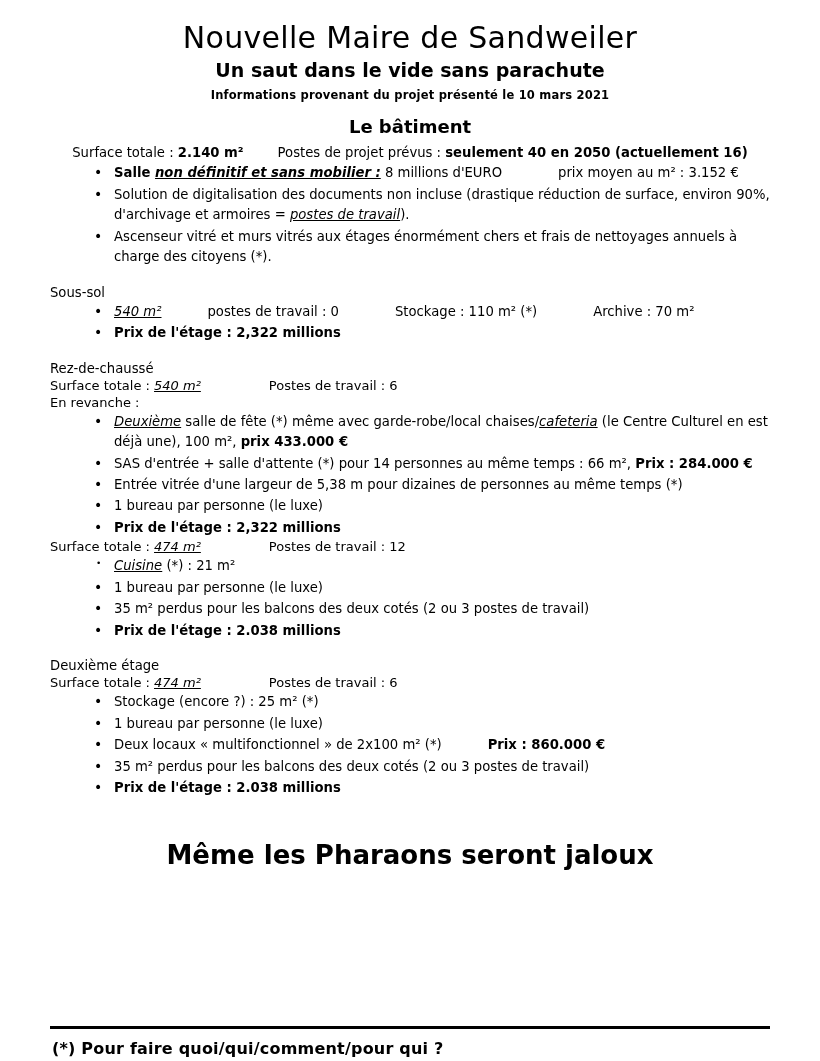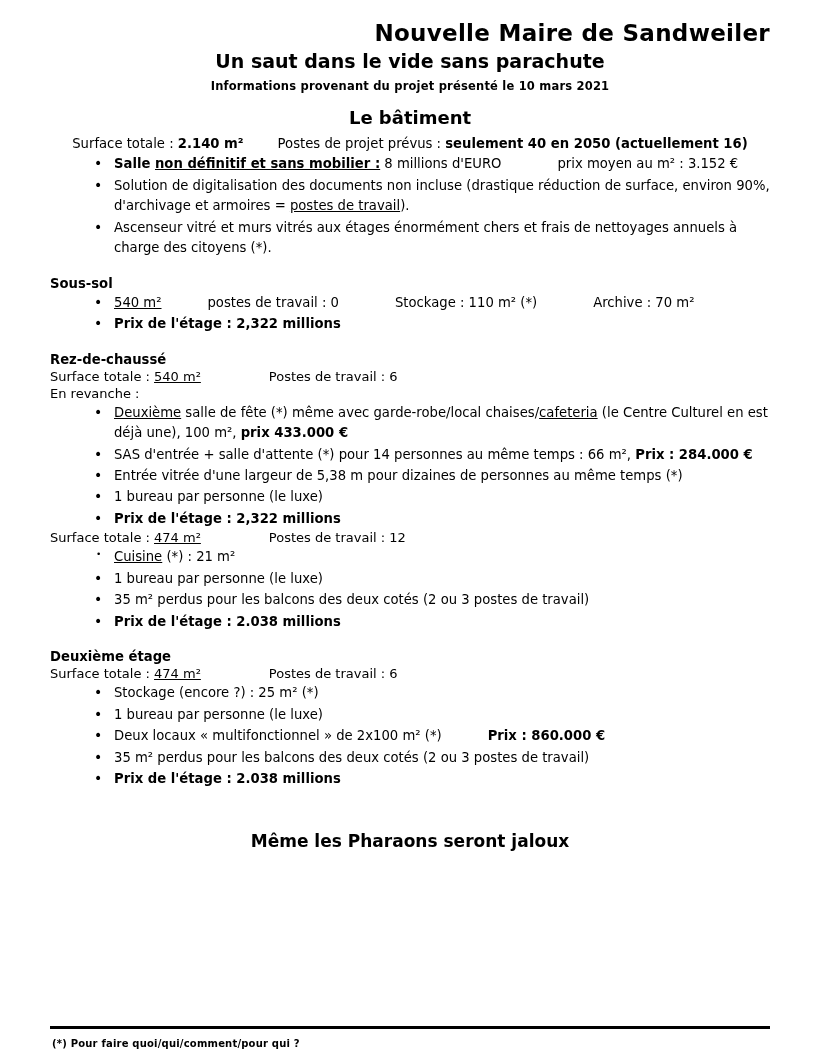--- a/index.html
+++ b/index.html
@@ -16,23 +16,23 @@
     overflow: hidden;
   }
   .page {
     width: 820px;
     height: 1061px;
     box-sizing: border-box;
     padding: 14px 50px 0 50px;
     position: relative;
   }
   .title {
-    text-align: right;
-    font-size: 23px;
-    font-weight: bold;
+    text-align: center;
+    font-size: 30px;
+    font-weight: normal;
     letter-spacing: 0.3px;
     margin: 6px 0 0 0;
   }
   .subtitle {
     text-align: center;
     font-size: 19px;
     font-weight: bold;
     margin: 4px 0 0 0;
   }
   .subsubtitle {
@@ -42,21 +42,21 @@
     letter-spacing: 0.2px;
     margin: 7px 0 0 0;
   }
   .section-center {
     text-align: center;
     font-size: 18px;
     font-weight: bold;
     margin: 14px 0 6px 0;
   }
   .b { font-weight: bold; }
-  .u { text-decoration: underline; }
+  .u { text-decoration: underline; font-style: italic; }
   ul.bullets {
     margin: 0 0 0 0;
     padding-left: 62px;
     list-style: none;
   }
   ul.bullets > li {
     font-size: 13.2px;
     line-height: 1.55;
     position: relative;
     margin-bottom: 1px;
@@ -70,45 +70,45 @@
     font-size: 14px;
   }
   ul.bullets.tiny > li::before {
     content: "\2022";
     font-size: 9px;
     left: -16px;
     top: 1px;
   }
   .group-head {
     font-size: 13.2px;
-    font-weight: bold;
+    font-weight: normal;
     margin: 17px 0 2px 0;
   }
   .group-line {
     font-size: 13px;
     margin: 0 0 2px 0;
   }
   .closing {
     text-align: center;
-    font-size: 17px;
+    font-size: 26px;
     font-weight: bold;
     margin: 42px 0 0 0;
   }
   .footer-rule {
     position: absolute;
     left: 50px;
     right: 50px;
     bottom: 32px;
     border-top: 3px solid #000;
   }
   .footer-text {
     position: absolute;
     left: 52px;
-    bottom: 12px;
-    font-size: 10px;
+    bottom: 3px;
+    font-size: 16px;
     font-weight: bold;
     letter-spacing: 0.2px;
   }
   .kv-row {
     font-size: 13.2px;
     line-height: 1.55;
   }
   .gap-lg { display: inline-block; width: 34px; }
   .gap-md { display: inline-block; width: 22px; }
   .gap-sm { display: inline-block; width: 12px; }

